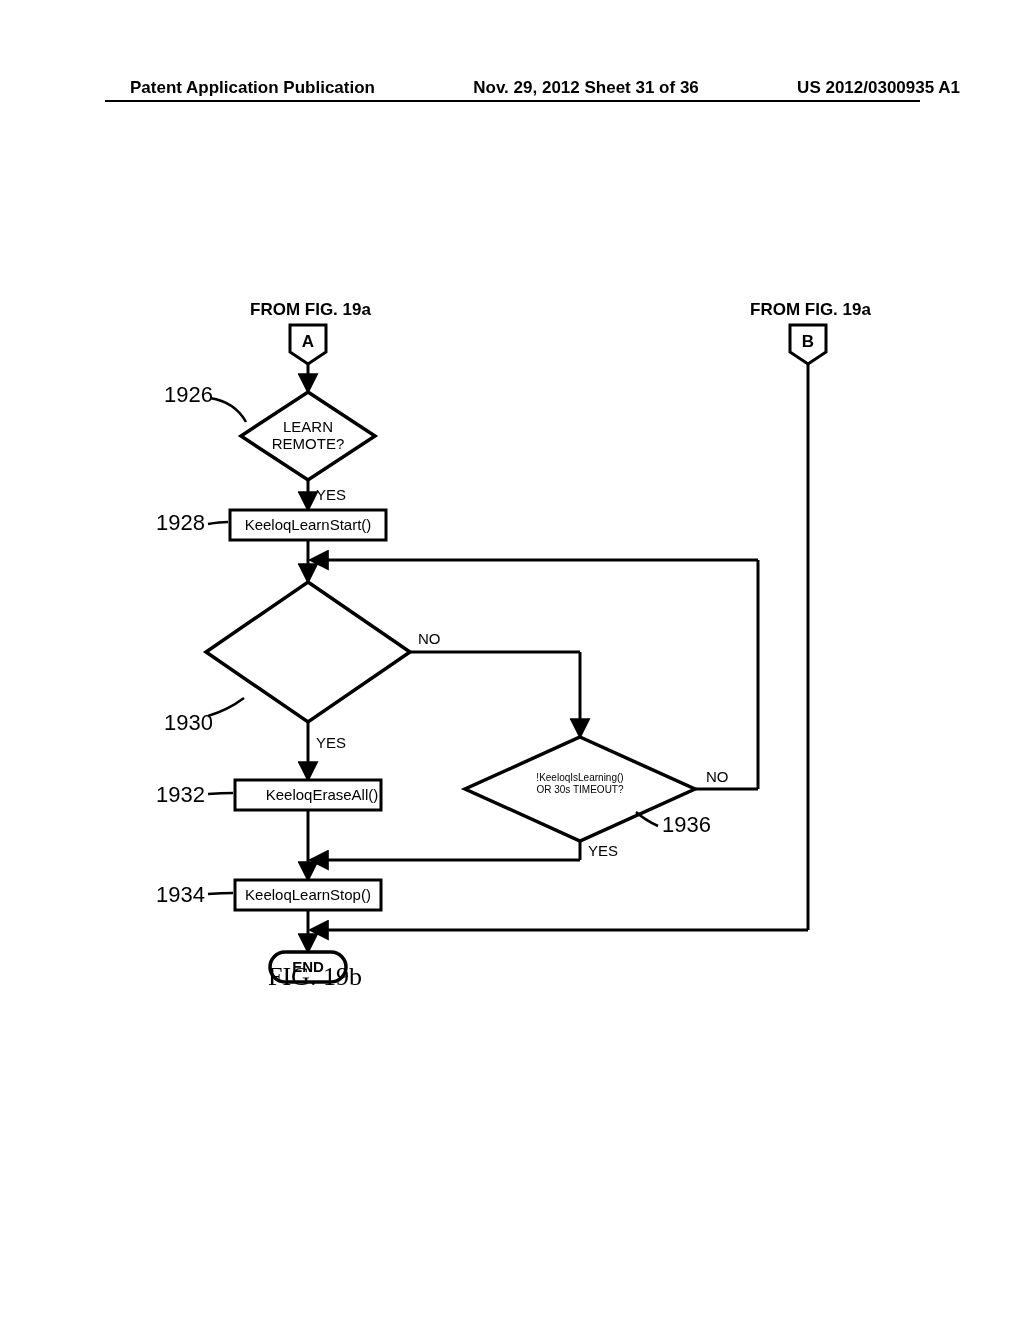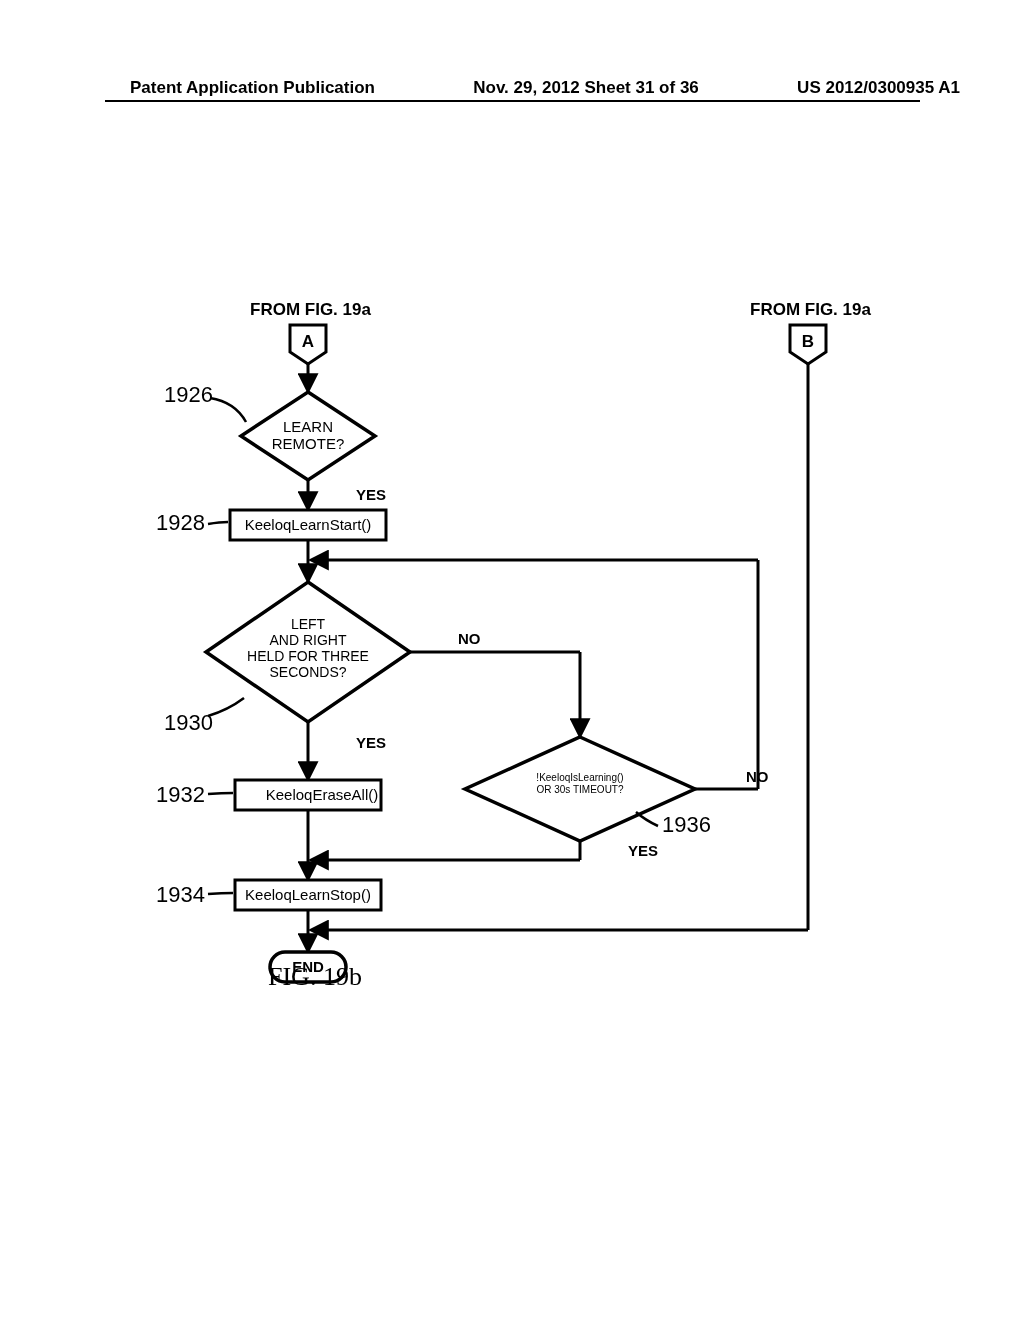--- a/index.html
+++ b/index.html
@@ -58,22 +58,21 @@
   .node-text {
     position: absolute;
     text-align: center;
     font-size: 15px;
     font-weight: 500;
     line-height: 1.15;
   }
   .edge-text {
     position: absolute;
     font-size: 15px;
-    font-weight: 700;
-    margin-left: 40px;
+    font-weight: 400;
   }
 </style>
 </head>
 <body>
 
 <div class="header">
   <span>Patent Application Publication</span>
   <span>Nov. 29, 2012  Sheet 31 of 36</span>
   <span>US 2012/0300935 A1</span>
 </div>
@@ -148,21 +147,20 @@
 <div class="label" style="left:600px; top:10px;">FROM FIG. 19a</div>
 
 <div class="node-text" style="left:148px; top:42px; width:20px; font-size:17px; font-weight:bold;">A</div>
 <div class="node-text" style="left:648px; top:42px; width:20px; font-size:17px; font-weight:bold;">B</div>
 
 <div class="node-text" style="left:108px; top:128px; width:100px;">LEARN<br>REMOTE?</div>
 <div class="edge-text" style="left:166px; top:196px;">YES</div>
 
 <div class="node-text" style="left:88px; top:226px; width:140px;">KeeloqLearnStart()</div>
 
-<div class="node-text" style="left:88px; top:326px; width:140px; font-size:14px;">LEFT<br>AND RIGHT<br>HELD FOR THREE<br>SECONDS?</div>
 <div class="edge-text" style="left:268px; top:340px;">NO</div>
 <div class="edge-text" style="left:166px; top:444px;">YES</div>
 
 <div class="node-text" style="left:107px; top:496px; width:130px;">KeeloqEraseAll()</div>
 <div class="node-text" style="left:93px; top:596px; width:130px;">KeeloqLearnStop()</div>
 
 <div class="node-text" style="left:350px; top:482px; width:160px; font-size:10px;">!KeeloqIsLearning()<br>OR 30s TIMEOUT?</div>
 <div class="edge-text" style="left:556px; top:478px;">NO</div>
 <div class="edge-text" style="left:438px; top:552px;">YES</div>
 

